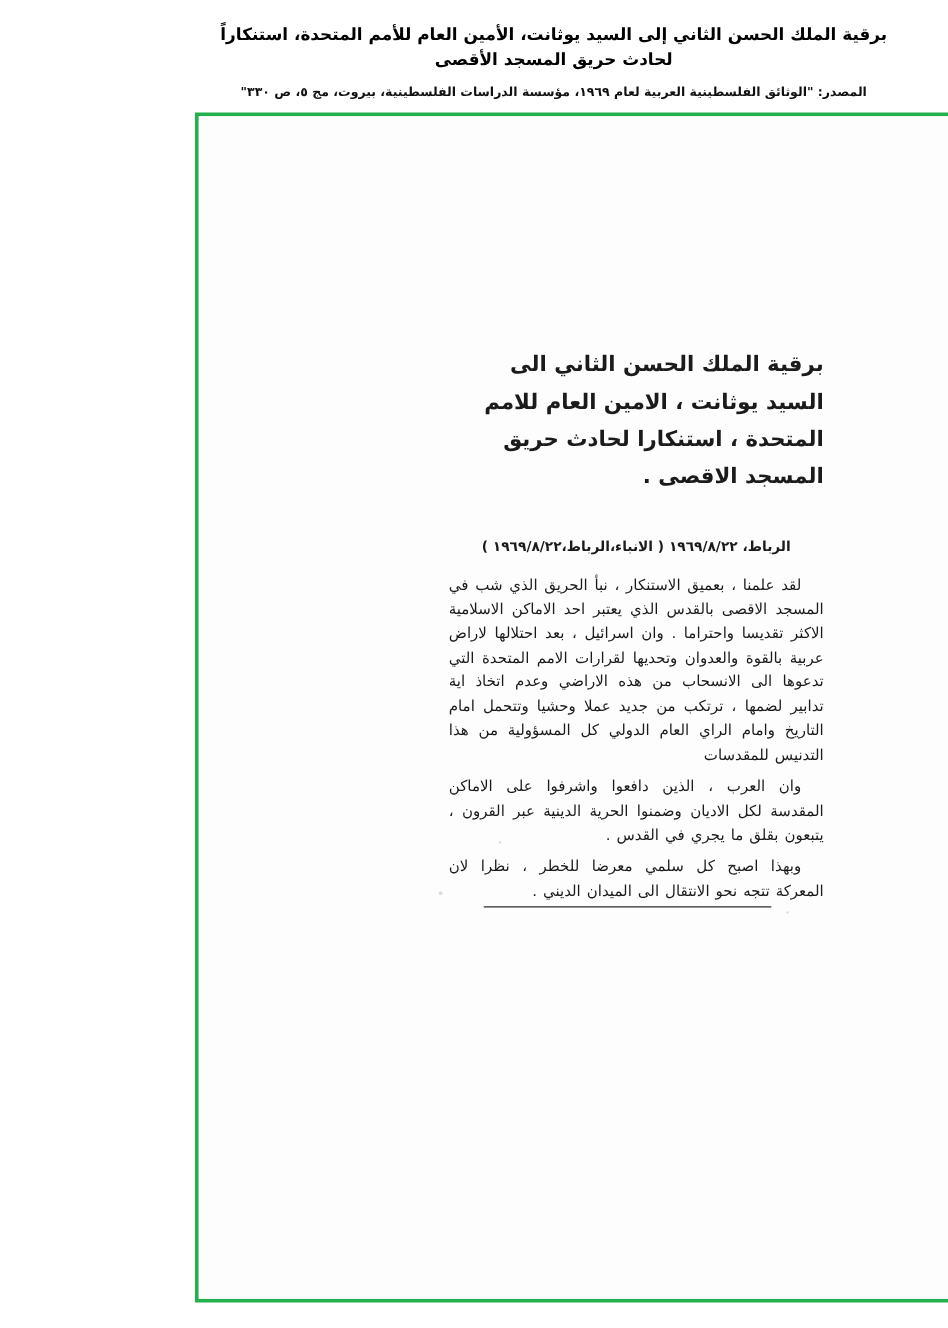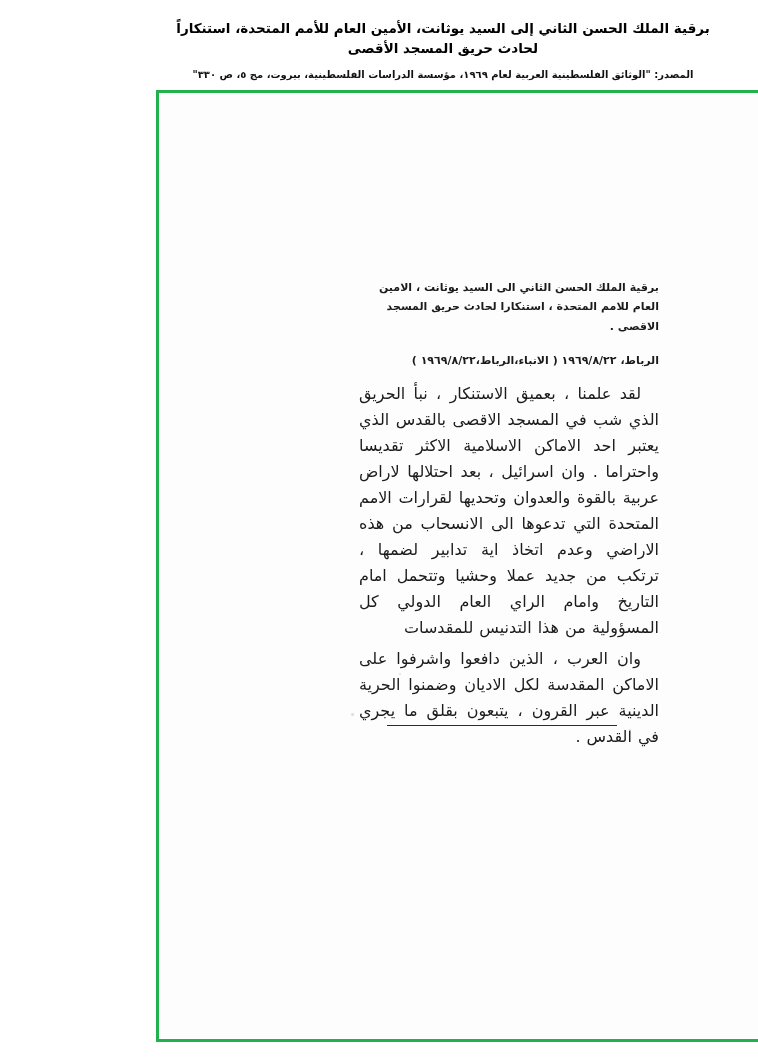--- a/index.html
+++ b/index.html
@@ -67,37 +67,37 @@
     position: absolute;
     right: 196px;
     top: 185px;
     width: 300px;
     direction: rtl;
     text-align: justify;
     font-family: "DejaVu Sans", "Liberation Sans", sans-serif;
     color: #1b1b1b;
   }
   .tg-heading {
-    font-size: 11px;
+    font-size: 17px;
     font-weight: bold;
     line-height: 1.75;
     letter-spacing: 0.2px;
     text-align: right;
-    margin-bottom: 16px;
+    margin-bottom: 32px;
   }
   .tg-dateline {
     font-size: 11px;
     font-weight: bold;
     line-height: 1.6;
-    text-align: right;
+    text-align: center;
     margin-bottom: 12px;
     letter-spacing: 0.2px;
   }
   .tg-para {
-    font-size: 16px;
+    font-size: 12px;
     line-height: 1.62;
     margin: 0 0 6px 0;
     text-align: justify;
     text-indent: 18px;
     word-spacing: 1px;
   }
   .tg-para.bold-line {
     font-weight: bold;
   }
   .tg-para:last-child {
@@ -130,20 +130,21 @@
   </div>
 
   <div class="scan-frame">
     <div class="scan-inner">
 
       <div class="telegram">
         <div class="tg-heading">برقية الملك الحسن الثاني الى السيد يوثانت ، الامين العام للامم المتحدة ، استنكارا لحادث حريق المسجد الاقصى .</div>
         <div class="tg-dateline">الرباط، ١٩٦٩/٨/٢٢   ( الانباء،الرباط،١٩٦٩/٨/٢٢ )</div>
         <p class="tg-para">لقد علمنا ، بعميق الاستنكار ، نبأ الحريق الذي شب في المسجد الاقصى بالقدس الذي يعتبر احد الاماكن الاسلامية الاكثر تقديسا واحتراما . وان اسرائيل ، بعد احتلالها لاراض عربية بالقوة والعدوان وتحديها لقرارات الامم المتحدة التي تدعوها الى الانسحاب من هذه الاراضي وعدم اتخاذ اية تدابير لضمها ، ترتكب من جديد عملا وحشيا وتتحمل امام التاريخ وامام الراي العام الدولي كل المسؤولية من هذا التدنيس للمقدسات</p>
         <p class="tg-para">وان العرب ، الذين دافعوا واشرفوا على الاماكن المقدسة لكل الاديان وضمنوا الحرية الدينية عبر القرون ، يتبعون بقلق ما يجري في القدس .</p>
+        <p class="tg-para">وبهذا اصبح كل سلمي معرضا للخطر ، نظرا لان المعركة تتجه نحو الانتقال الى الميدان الديني .</p>
       </div>
 
       <div class="scan-rule"></div>
 
       <div class="speck" style="left:192px; top:620px; width:3px; height:3px;"></div>
       <div class="speck" style="left:470px; top:636px; width:2px; height:2px;"></div>
       <div class="speck" style="left:240px; top:580px; width:2px; height:2px;"></div>
     </div>
   </div>
 

